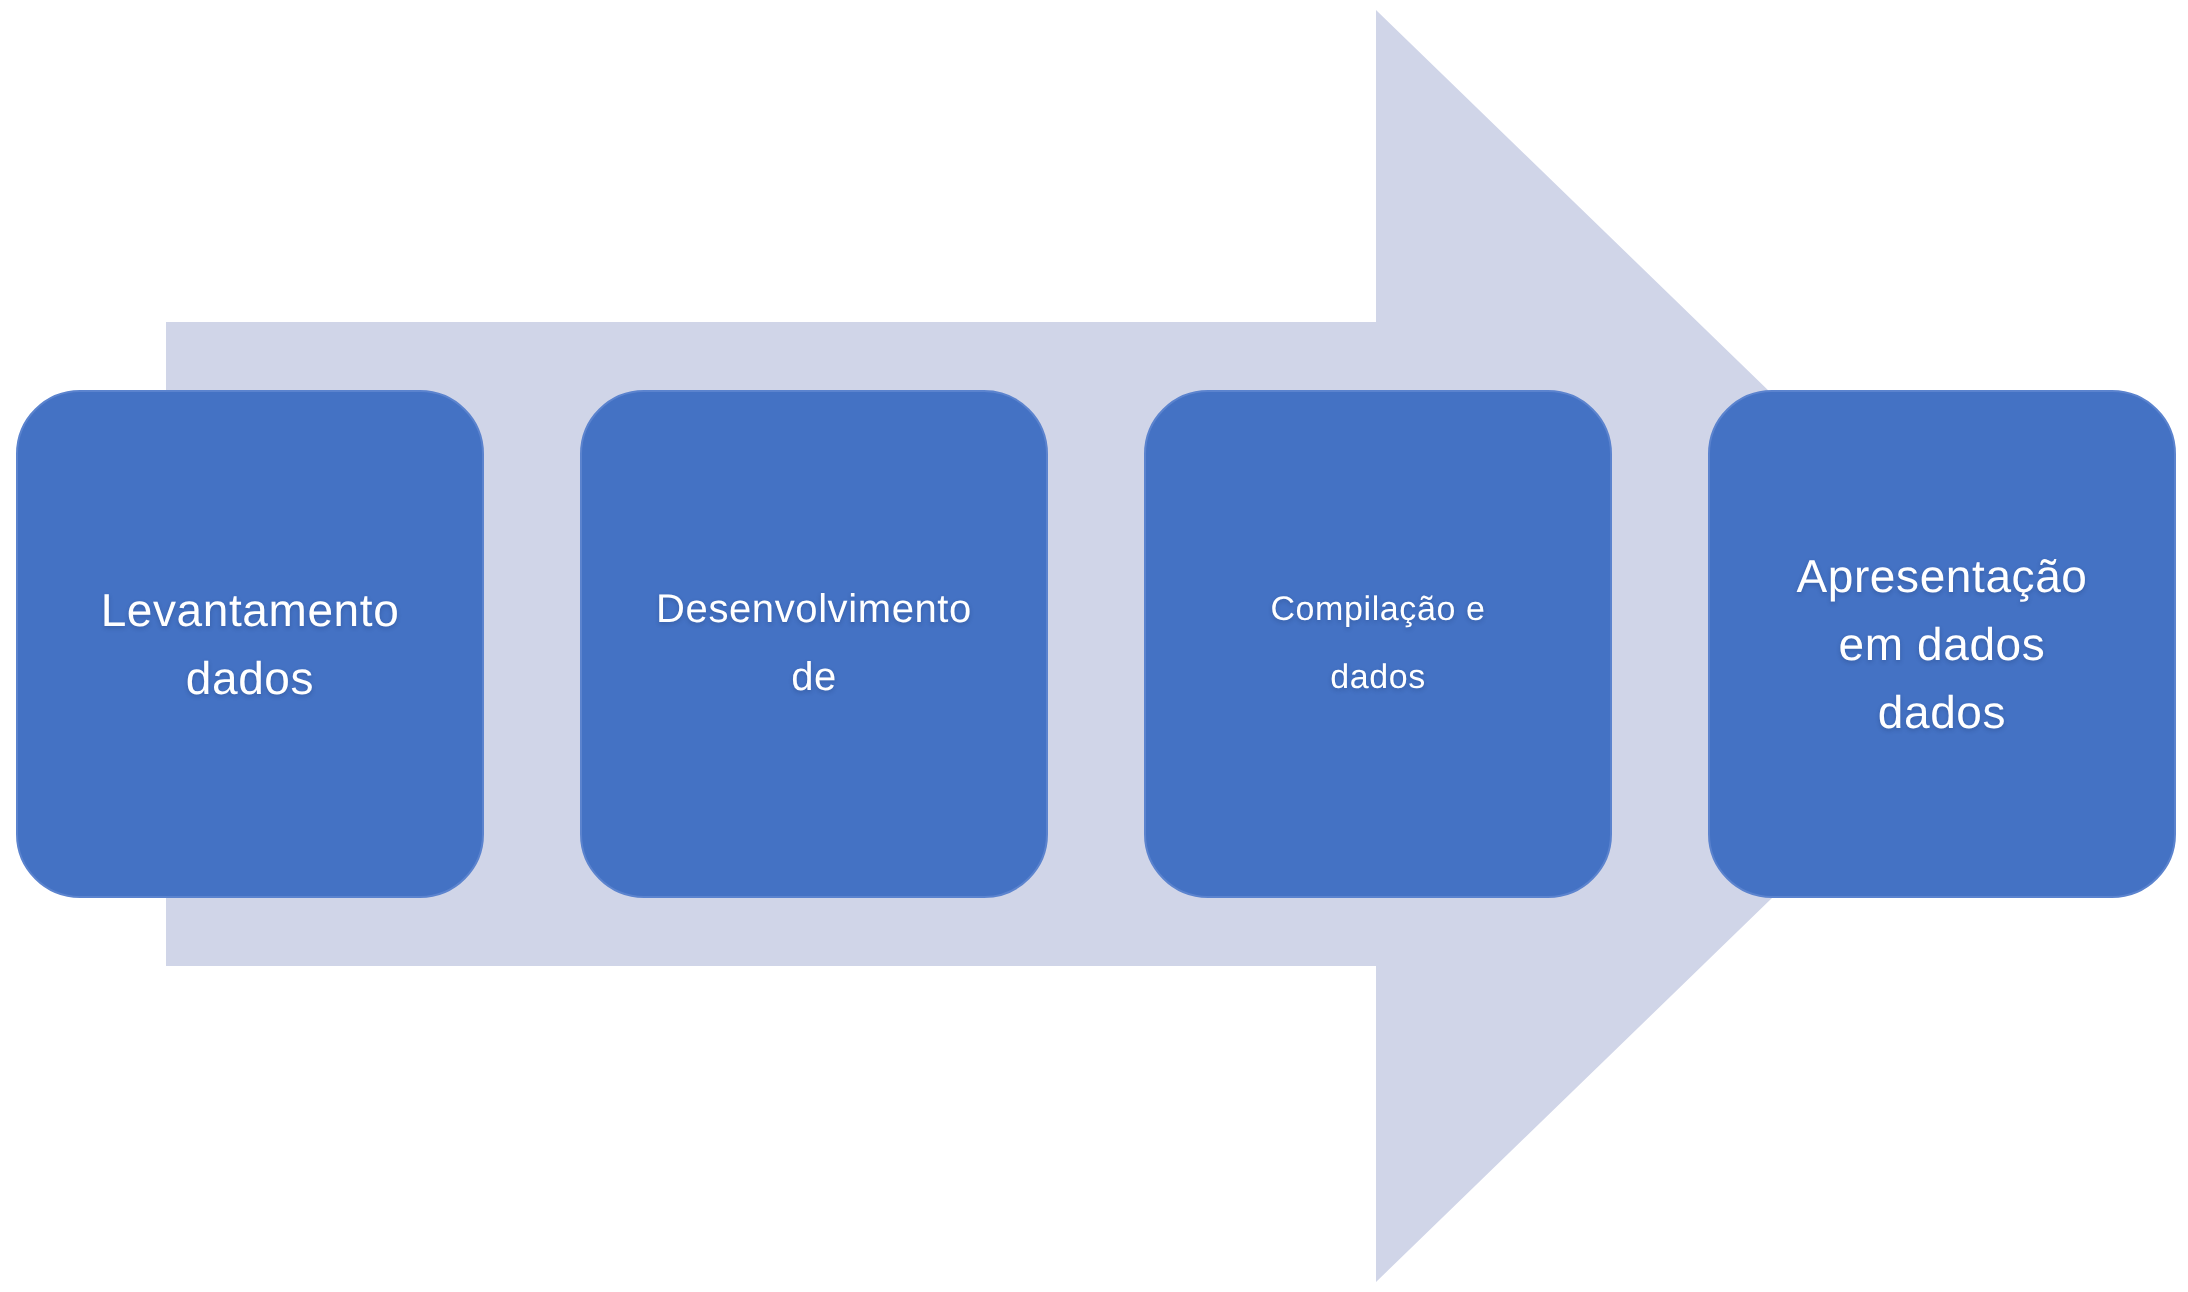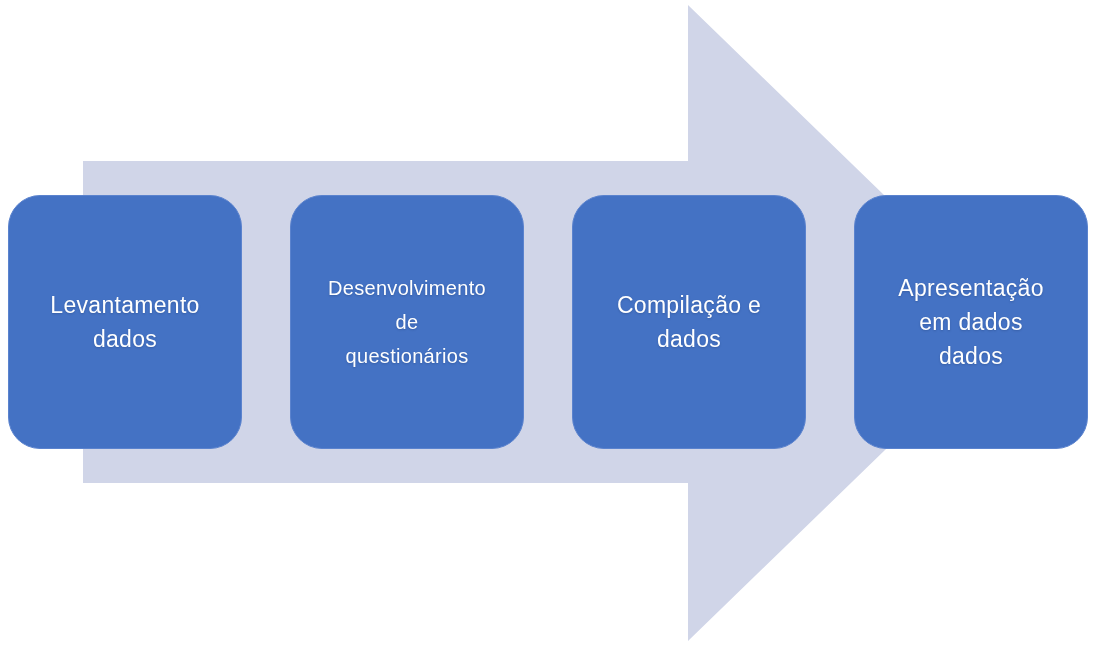--- a/index.html
+++ b/index.html
@@ -38,41 +38,40 @@
     align-items: center;
     justify-content: center;
     text-align: center;
     line-height: 34px;
     letter-spacing: 0.3px;
     text-shadow: 0 1px 2px rgba(20, 40, 80, 0.25);
   }
   .step .line { white-space: nowrap; }
   .step-1 { left: 8px;   font-size: 23px; }
   .step-2 { left: 290px; font-size: 20px; }
-  .step-3 { left: 572px; font-size: 23px; }
+  .step-3 { left: 572px; font-size: 17px; }
   .step-4 { left: 854px; font-size: 23px; }
 </style>
 </head>
 <body>
 
 <div class="stage">
 
   <svg class="arrow-svg" viewBox="0 0 1094 646" aria-hidden="true">
     <polygon points="83,161 688,161 688,5 1016,323 688,641 688,483 83,483" fill="#D0D5E8"></polygon>
   </svg>
 
   <div class="step step-1">
     <div class="line">Levantamento</div>
     <div class="line">dados</div>
   </div>
 
   <div class="step step-2">
     <div class="line">Desenvolvimento</div>
     <div class="line">de</div>
-    <div class="line">questionários</div>
   </div>
 
   <div class="step step-3">
     <div class="line">Compilação e</div>
     <div class="line">dados</div>
   </div>
 
   <div class="step step-4">
     <div class="line">Apresentação</div>
     <div class="line">em dados</div>

